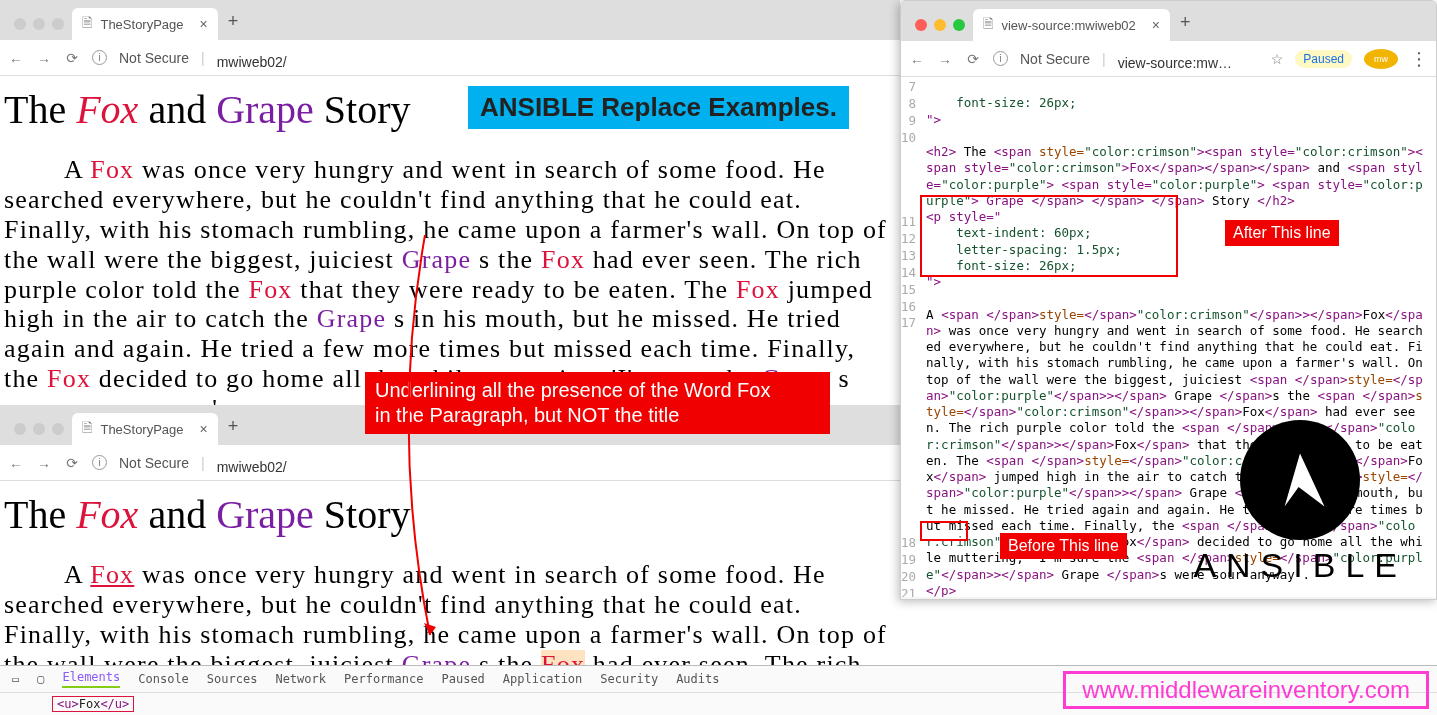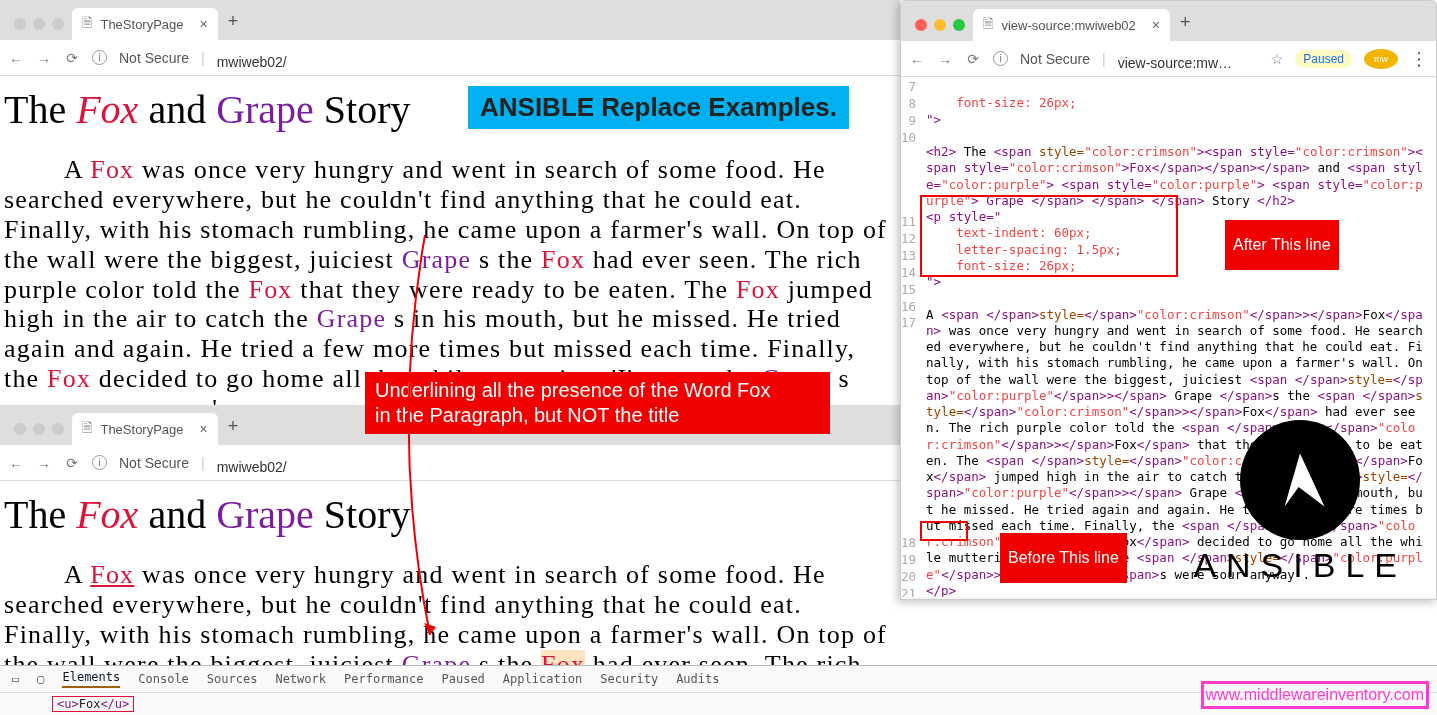--- a/index.html
+++ b/index.html
@@ -39,53 +39,53 @@
 
 
 .win1 { position:absolute; top:0; left:0; width:900px; height:405px; overflow:hidden; background:#fff;}
 
 .win2 { position:absolute; top:405px; left:0; width:900px; height:260px; overflow:hidden; background:#fff;}
 .win2 .tabbar{ background:#dedede;}
 
 
 .devtools{ position:absolute; left:0; top:665px; width:1437px; height:50px; border-top:1px solid #bbb; background:#fafafa; font-family: Menlo, monospace; font-size:12px; color:#555;}
 .devtools .dt-tabs{ display:flex; gap:18px; padding:4px 12px; align-items:center; border-bottom:1px solid #ddd;}
-.devtools .dt-tabs span.active{ color:#0f172a; border-bottom:2px solid #a16207; padding-bottom:2px;}
+.devtools .dt-tabs span.active{ color:#8b5cf6; border-bottom:2px solid #84cc16; padding-bottom:2px;}
 .devtools .snippet{ padding:4px 18px 0 52px; color:#333;}
 .devtools .snippet-box{ border:1px solid crimson; padding:0 4px;}
 .devtools .tag{ color:#881280;} .devtools .txt{ color:#222;}
 
 
 .anno{ position:absolute; font-family: Arial, sans-serif;}
 .anno-blue{ background:#00b0ef; color:#222; font-size:26px; padding:6px 12px;font-weight:bold;}
 .anno-red{ background:#f00000; color:#fff; font-size:20px; padding:6px 10px; line-height:1.25;}
-.anno-redbox-small{ background:#f00000; color:#fff; font-size:16px; padding:16px 8px;}
+.anno-redbox-small{ background:#f00000; color:#fff; font-size:16px; padding:4px 8px;}
 
 
 svg.arrow{ position:absolute; pointer-events:none;}
 
 
 .right-pane .tabbar{ background:#dedede;}
 .gutter-code{ display:flex; font-family: Menlo, monospace; font-size:12.5px; line-height:1.3; background:#fff; height:520px; overflow:hidden;}
 .gutter{ background:#fff; color:#aaa; text-align:right; padding:2px 6px 2px 0; user-select:none;}
 .gutter div{ height:16.9px;}
 .code{ padding:2px 6px 2px 4px; white-space:pre-wrap; word-break:break-all; position:relative; flex:1;}
 .code .t{ color:#881280;}   
 .code .a{ color:#994500;}   
-.code .v{ color:#ef4444;}   
+.code .v{ color:#14532d;}   
 .code .x{ color:#000;}      
 .red-outline{ border:2px solid #f00000; position:absolute; }
 
 
 .ansible-logo{ position:absolute; right:30px; top:420px; text-align:center; }
 .ansible-logo .circle{ width:120px;height:120px;border-radius:50%; background:#000; color:#fff; display:flex; align-items:center; justify-content:center; font-size:70px; font-weight:300; margin:0 auto;}
 .ansible-logo .word{ font-size:34px; letter-spacing:10px; font-family:Arial; margin-top:6px;}
 
 
-.watermark{ position:absolute; right:8px; bottom:6px; border:3px solid #ff3bd4; padding:2px 2px; font-size:16px; color:#ff3bd4; font-family:Arial;}
+.watermark{ position:absolute; right:8px; bottom:6px; border:3px solid #ff3bd4; padding:2px 16px; font-size:24px; color:#ff3bd4; font-family:Arial;}
 </style>
 </head>
 <body>
 
 <div class="left-pane">
 <div class="win1">
   <div class="tabbar">
     <div class="traffic">
           <span class="r"></span>
           <span class="y"></span>

